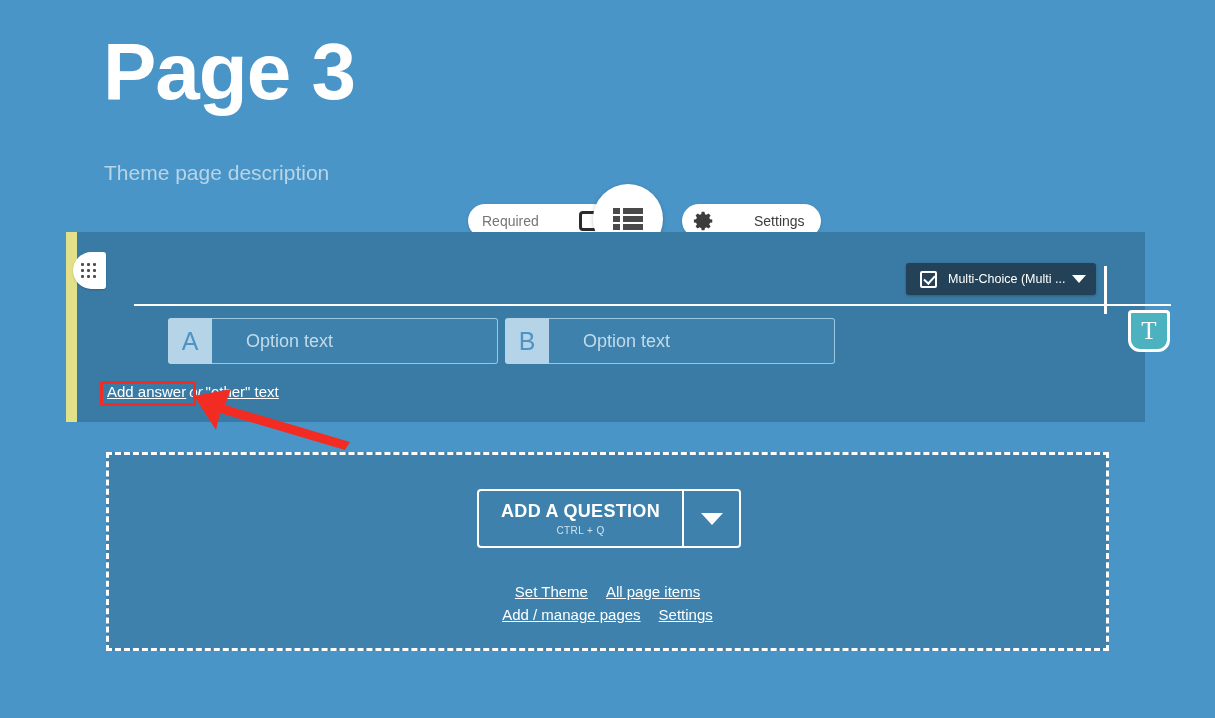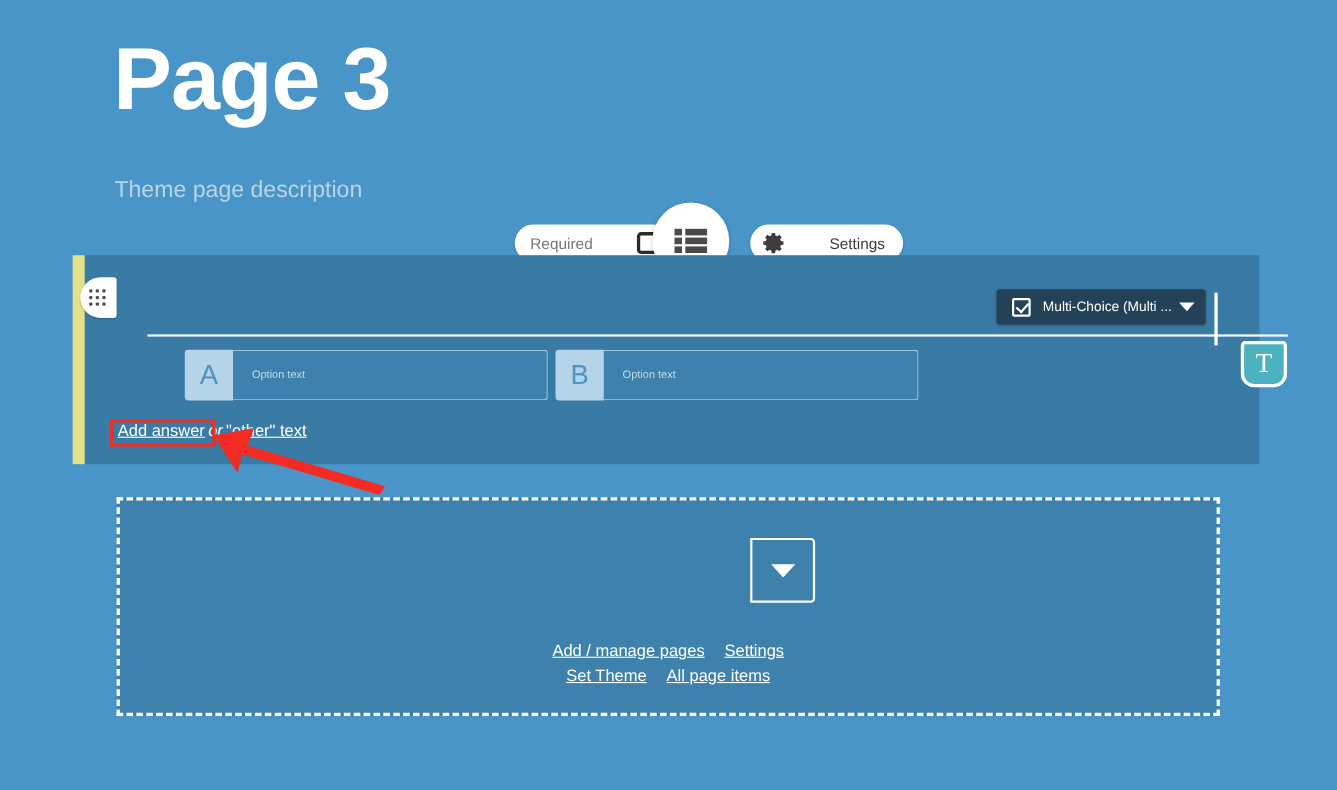--- a/index.html
+++ b/index.html
@@ -196,22 +196,22 @@
     font-size: 25px;
     color: #4f93c4;
   }
   .option-input {
     background: #3d81ac;
     border: 1px solid #9cc6e0;
     border-left: none;
     border-radius: 0 3px 3px 0;
     display: flex;
     align-items: center;
-    padding-left: 17px;
-    font-size: 10px;
+    padding-left: 34px;
+    font-size: 18px;
     color: #c3dbe9;
   }
   #option-row-a { left: 102px; width: 330px; }
   #option-row-a .option-input { width: 286px; }
   #option-row-b { left: 439px; width: 330px; }
   #option-row-b .option-input { width: 286px; }
 
   #add-answer-line {
     position: absolute;
     left: 41px;
@@ -409,31 +409,35 @@
   </div>
 
   <div id="panel-right-rule"></div>
 
   <div id="text-format-button">T</div>
 
 </div>
 
 <div id="add-area">
 
+  <div id="add-question-button">
+    <span id="add-question-label">ADD A QUESTION</span>
+    <span id="add-question-shortcut">CTRL + Q</span>
+  </div>
 
   <div id="add-question-caret-button">
     <span id="add-question-caret"></span>
   </div>
 
   <div id="footer-links">
     <div>
-      <a href="#">Add / manage pages</a><a href="#">Settings</a>
+      <a href="#">Set Theme</a><a href="#">All page items</a>
     </div>
     <div>
-      <a href="#">Set Theme</a><a href="#">All page items</a>
+      <a href="#">Add / manage pages</a><a href="#">Settings</a>
     </div>
   </div>
 
 </div>
 
 <div id="annotation-box"></div>
 <svg id="annotation-arrow" viewBox="0 0 165 65">
   <polygon fill="#f22c22" points="4,11 41,4 35,20 160,57 155,65 30,28 26,45"></polygon>
 </svg>
 

